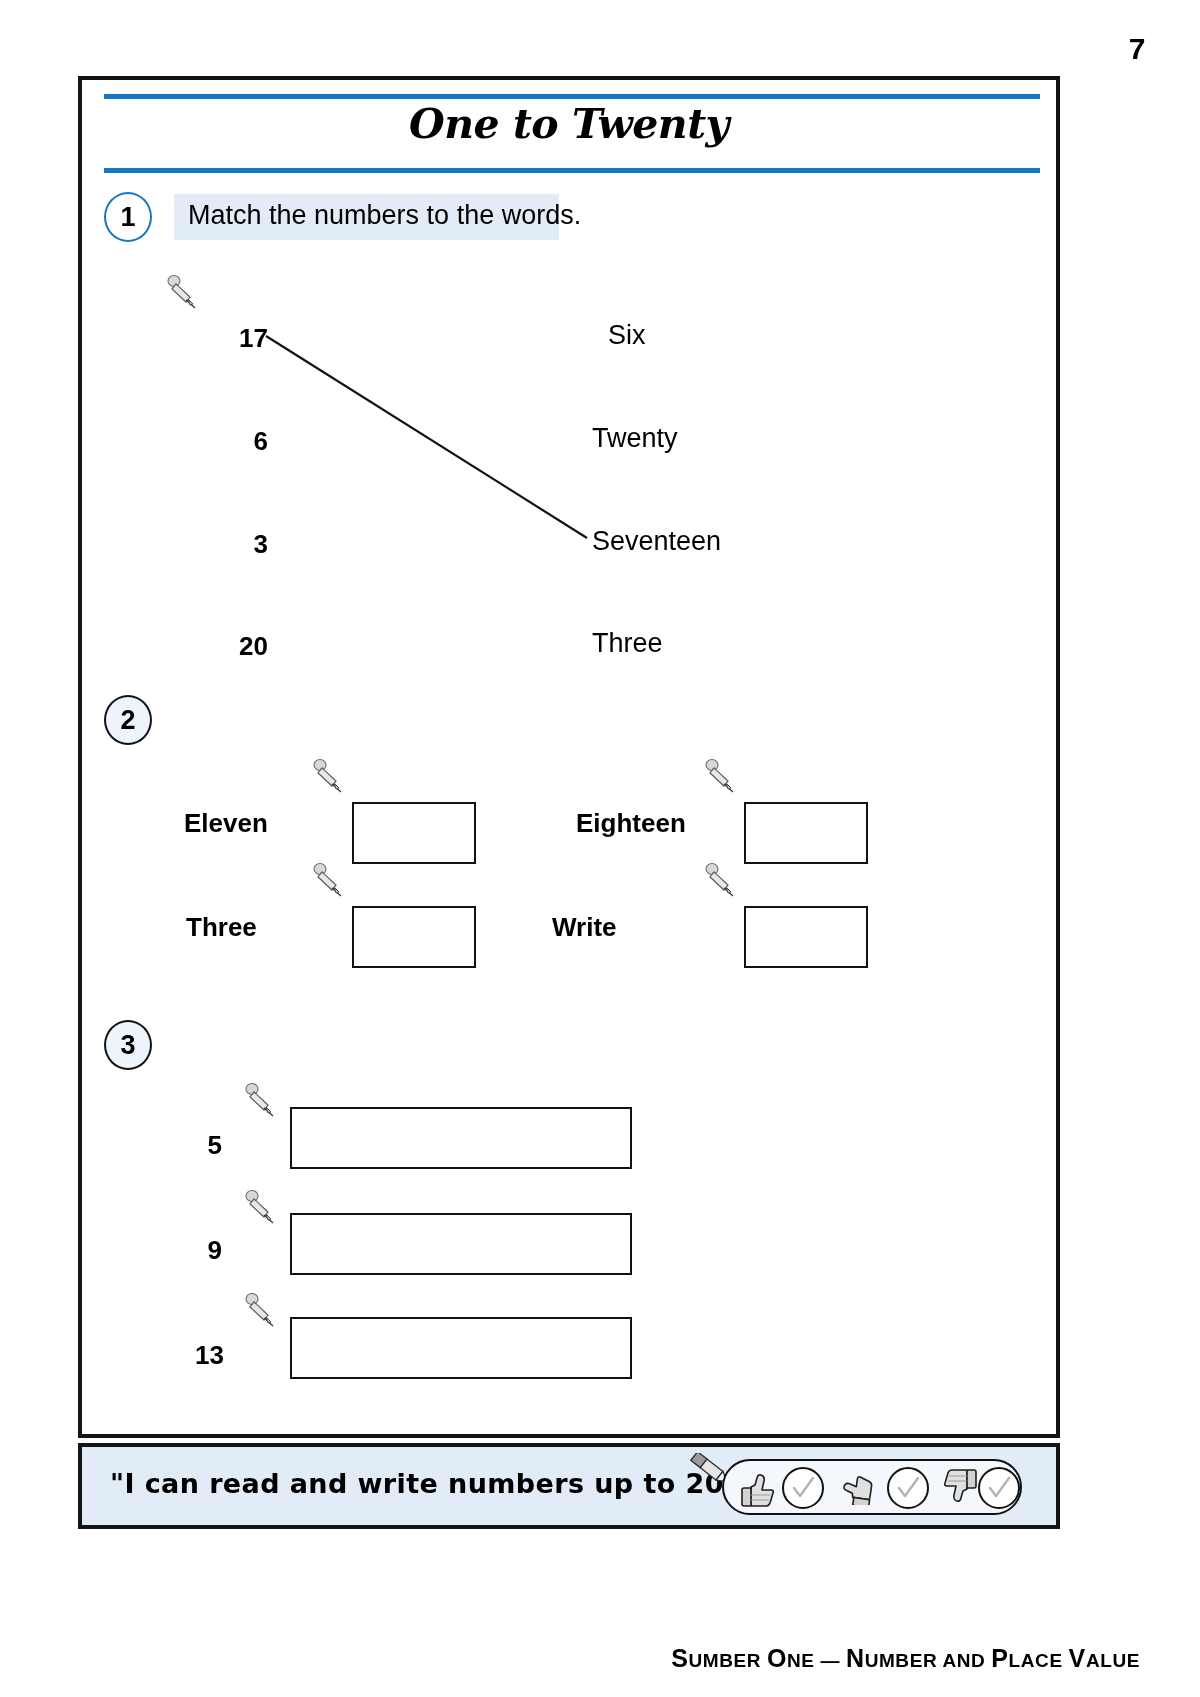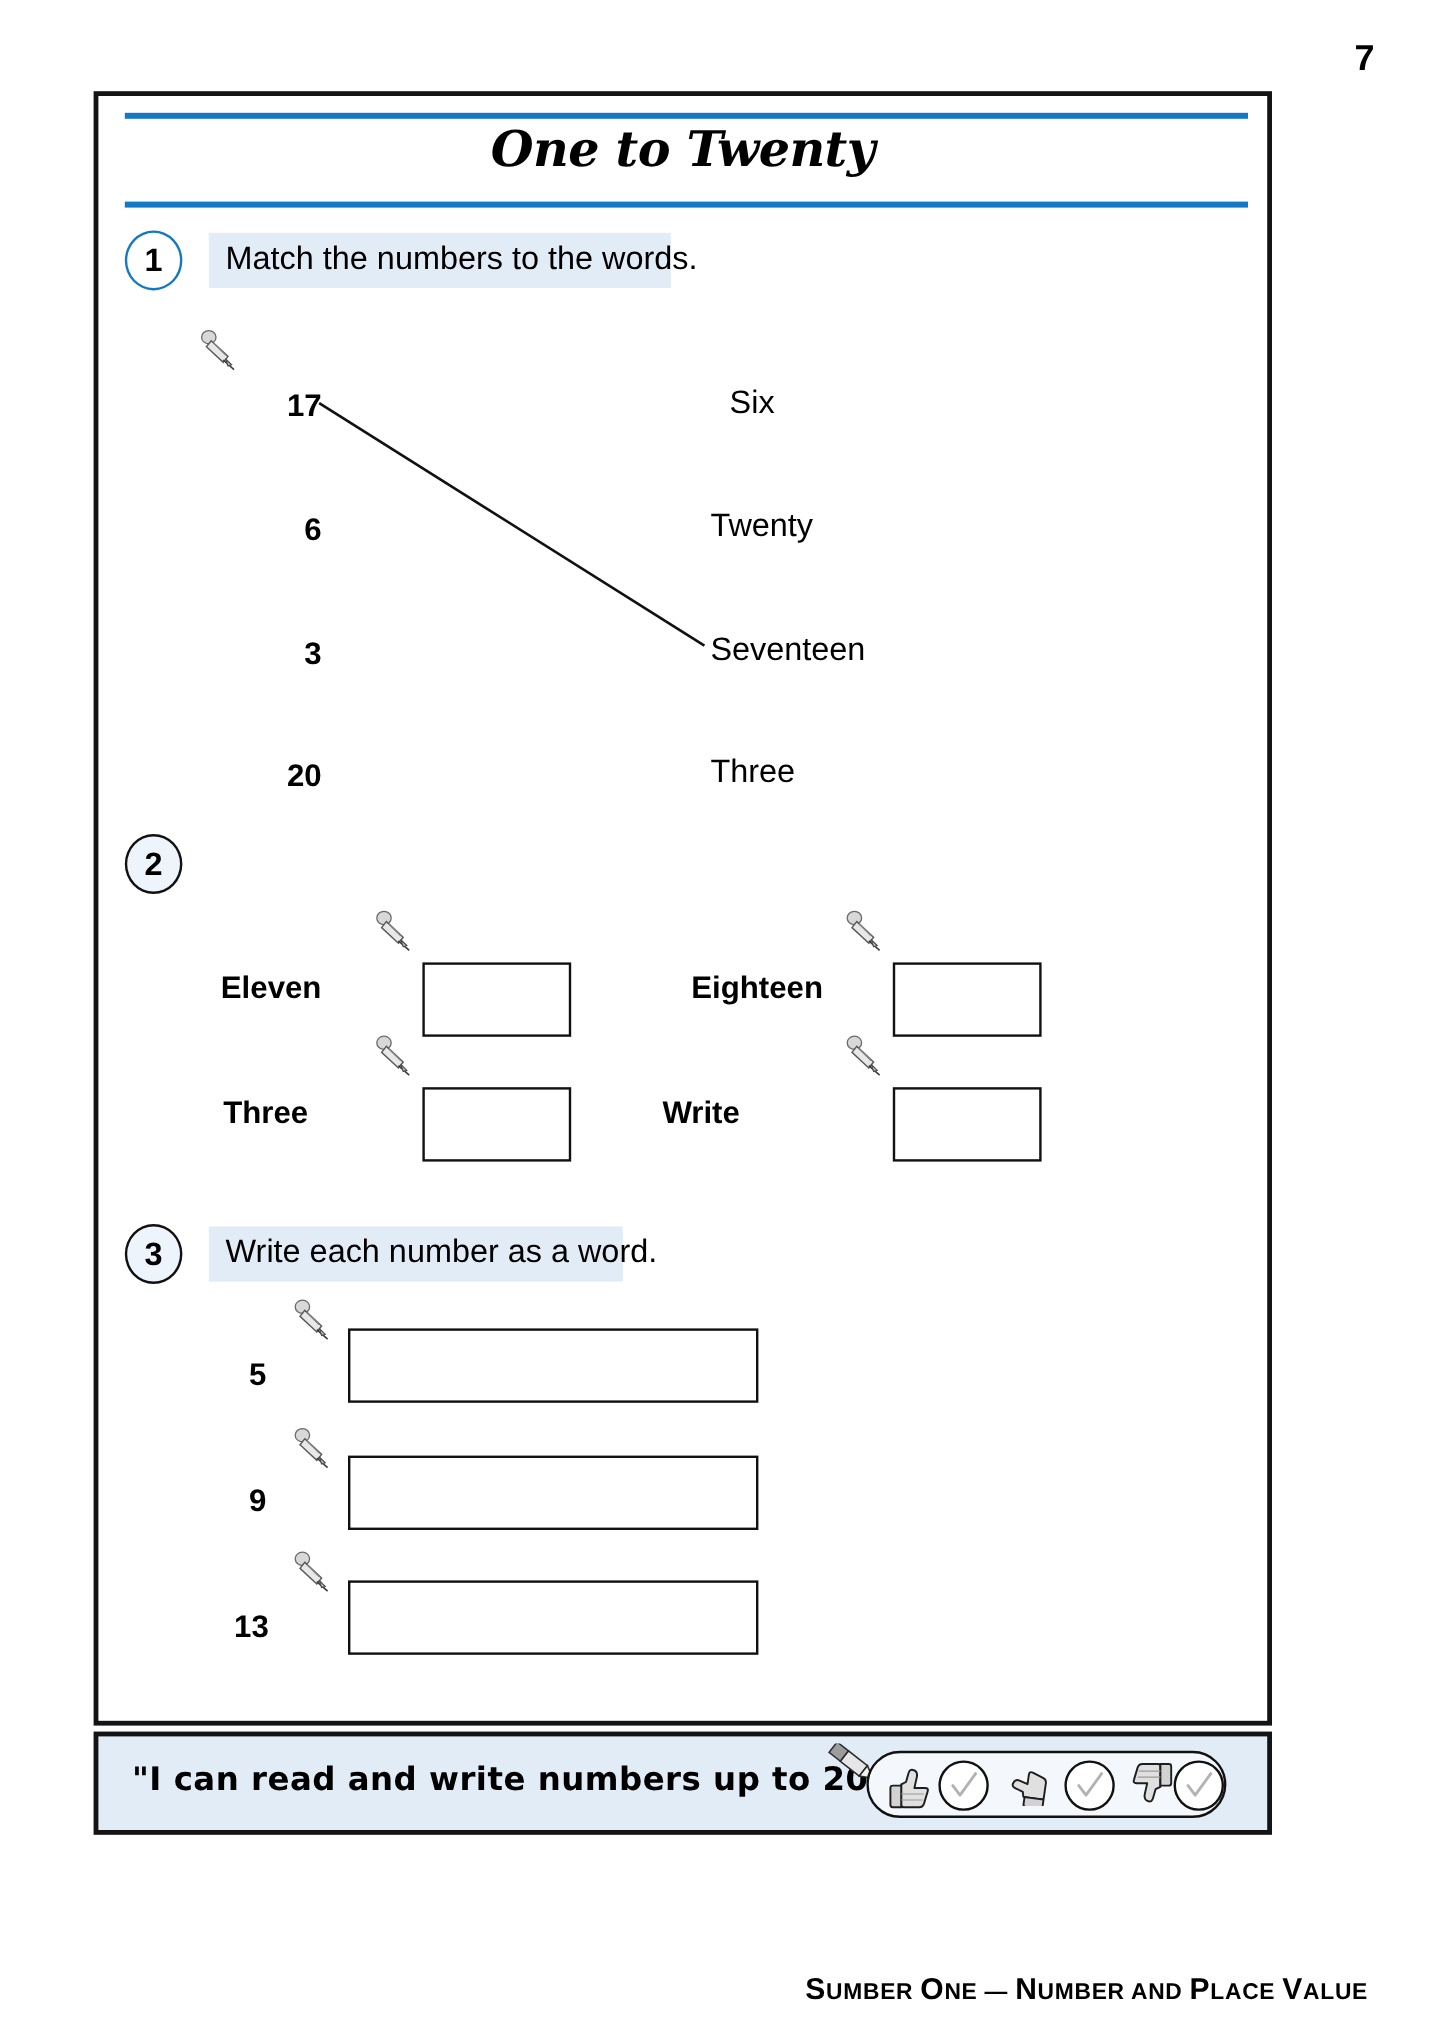--- a/index.html
+++ b/index.html
@@ -284,21 +284,20 @@
       <path d="M14 14 L24 24" stroke="#8a8a8a" stroke-width="1"></path>
       <path d="M22 28 L31 36" stroke="#3a3a3a" stroke-width="1.3"></path>
       <path d="M24 27 L29 32 L26 33 Z" fill="#bdbdbd" stroke="#4a4a4a" stroke-width="1"></path>
     </svg>
   </div>
   <div class="ans-box" style="left:662px; top:826px; width:124px; height:62px;"></div>
 
   <div class="q-badge dark" style="left:22px; top:940px;">
     <span>3</span>
   </div>
-  <div class="q-instruction" style="left:92px; top:942px; width:345px; height:46px;">Write each number as a word.</div>
 
   <div class="nib" style="left:160px; top:1000px;">
     <svg width="40" height="40" viewBox="0 0 40 40">
       <ellipse cx="10" cy="9" rx="6" ry="5.5" fill="#d8d8d8" stroke="#6b6b6b" stroke-width="1.1"></ellipse>
       <path d="M12 12 L26 25 L22 30 L8 17 Z" fill="#e8e8e8" stroke="#5a5a5a" stroke-width="1.2"></path>
       <path d="M14 14 L24 24" stroke="#8a8a8a" stroke-width="1"></path>
       <path d="M22 28 L31 36" stroke="#3a3a3a" stroke-width="1.3"></path>
       <path d="M24 27 L29 32 L26 33 Z" fill="#bdbdbd" stroke="#4a4a4a" stroke-width="1"></path>
     </svg>
   </div>

